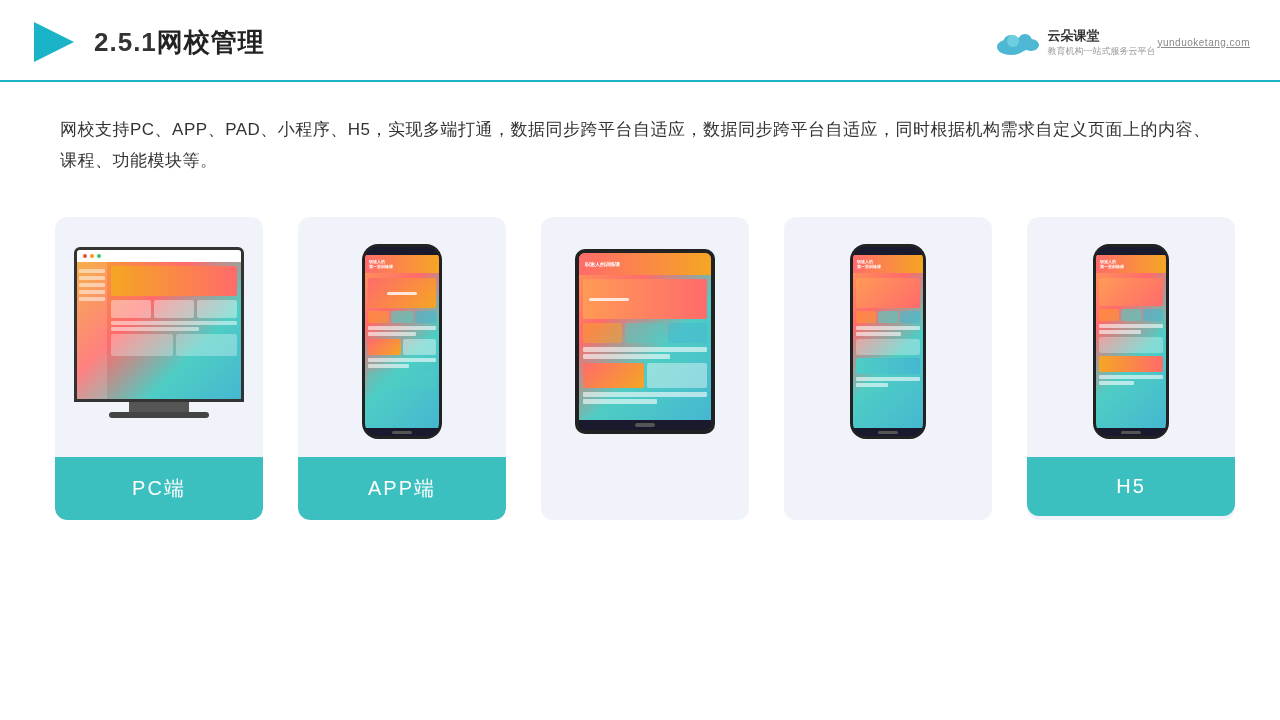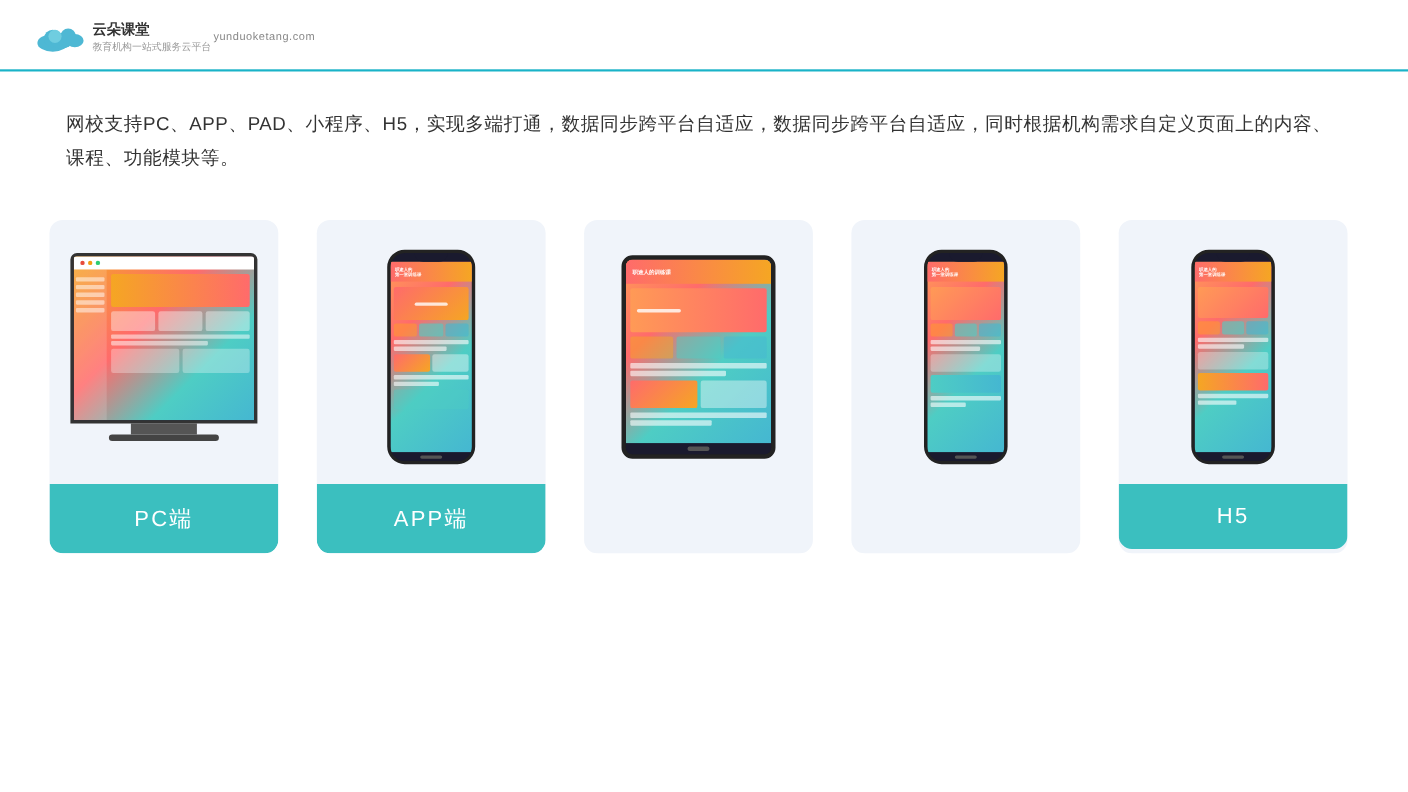--- a/index.html
+++ b/index.html
@@ -43,37 +43,38 @@
     .logo-area {
       display: flex;
       flex-direction: row;
       align-items: center;
       gap: 2px;
     }
     .logo-url {
       font-size: 10px;
       color: #888;
       letter-spacing: 0.5px;
+      text-decoration: underline;
     }
 
     
     .description {
       padding: 32px 60px 0 60px;
       font-size: 17px;
       color: #333;
       line-height: 1.85;
       letter-spacing: 0.5px;
     }
 
     
     .cards-container {
       display: flex;
       gap: 35px;
       padding: 40px 55px 0 55px;
-      justify-content: flex-end;
+      justify-content: space-between;
     }
 
     .card {
       background: #f0f4fa;
       border-radius: 12px;
       width: 208px;
       display: flex;
       flex-direction: column;
       align-items: center;
       overflow: hidden;
@@ -240,20 +241,29 @@
       display: flex;
       flex-direction: column;
     }
     .logo-main { font-size: 13px; color: #333; font-weight: 600; }
     .logo-sub { font-size: 9px; color: #999; }
   </style>
 </head>
 <body>
 
 <div class="header">
+  <div class="header-left">
+
+    <svg class="play-icon" viewBox="0 0 48 48" fill="none">
+      <polygon points="4,4 44,24 4,44" fill="#1ab3c8"></polygon>
+    </svg>
+    <div class="page-title">
+      <span class="page-title-num">2.5.1</span><span>网校管理</span>
+    </div>
+  </div>
 
   <div class="logo-area">
     <div class="cloud-logo">
       <svg width="48" height="30" viewBox="0 0 48 30">
         <ellipse cx="18" cy="20" rx="14" ry="8" fill="#4eb8d4"></ellipse>
         <ellipse cx="18" cy="16" rx="8" ry="8" fill="#4eb8d4"></ellipse>
         <ellipse cx="26" cy="18" rx="10" ry="7" fill="#4eb8d4"></ellipse>
         <ellipse cx="32" cy="14" rx="7" ry="7" fill="#4eb8d4"></ellipse>
         <ellipse cx="38" cy="18" rx="8" ry="6" fill="#4eb8d4"></ellipse>
 

